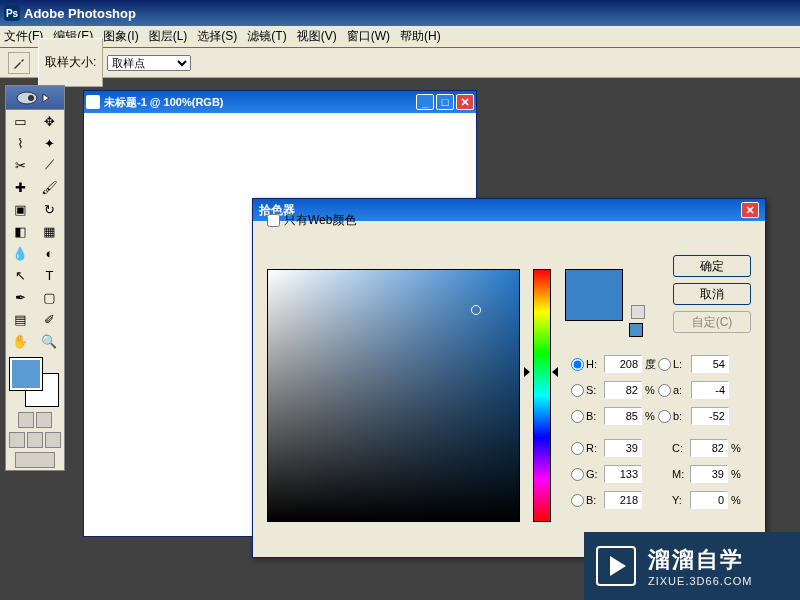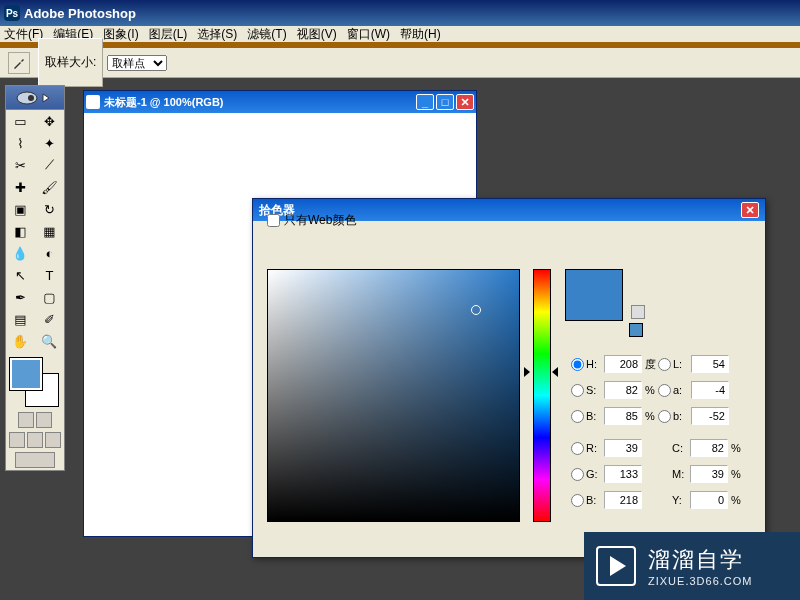--- a/index.html
+++ b/index.html
@@ -1,24 +1,24 @@
 <!DOCTYPE html>
 <html><head>
 <meta charset="utf-8">
 <style>
 * { margin: 0; padding: 0; box-sizing: border-box; font-family: "Microsoft YaHei", Arial, sans-serif; }
 body { background: #424142; width: 800px; height: 600px; overflow: hidden; position: relative; }
 .titlebar { background: linear-gradient(to bottom, #0a246a, #3a6ea5); height: 26px; color: #fff; display: flex; align-items: center; padding: 0 4px; font-size: 13px; font-weight: bold; }
 .titlebar .ps-icon { width: 16px; height: 16px; background: #003366; border-radius: 4px; margin-right: 4px; display: inline-flex; align-items: center; justify-content: center; font-size: 10px; color: #fff; }
-.menubar { background: #ece9d8; height: 22px; display: flex; align-items: center; padding: 0 4px; font-size: 12px; border-bottom: 6px solid #a16207; }
+.menubar { background: #ece9d8; height: 22px; display: flex; align-items: center; padding: 0 4px; font-size: 12px; border-bottom: 1px solid #a16207; }
 .menubar span { margin-right: 10px; }
 .optionsbar { background: #ece9d8; height: 30px; display: flex; align-items: center; padding: 0 8px; border-bottom: 1px solid #aca899; font-size: 12px; }
 .optionsbar .eyedrop { width: 22px; height: 22px; border: 1px solid #aca899; margin-right: 8px; display: flex; align-items: center; justify-content: center; }
 .optionsbar .label { background: #ece9d8; border: 1px solid #fff; border-right-color: #aca899; border-bottom-color: #aca899; padding: 15px 6px; margin-right: 4px; }
-.optionsbar select { font-size: 11px; width: 60px; }
+.optionsbar select { font-size: 11px; width: 84px; }
 .toolbox { position: absolute; left: 5px; top: 85px; width: 60px; background: #ece9d8; border: 1px solid #848484; }
 .toolbox .header { height: 24px; background: linear-gradient(#5a7bb4,#3a5d9e); border-bottom: 1px solid #848484; display: flex; align-items: center; justify-content: center; }
 .toolbox .header svg { width: 40px; height: 16px; }
 .toolbox .tools { display: grid; grid-template-columns: 1fr 1fr; }
 .toolbox .tool { width: 29px; height: 22px; border: 1px solid #ece9d8; display: flex; align-items: center; justify-content: center; font-size: 13px; background: #ece9d8; }
 .toolbox .colors { height: 50px; position: relative; margin: 4px 2px; }
 .toolbox .fg { position: absolute; width: 32px; height: 32px; left: 2px; top: 2px; background: #5a9bd4; border: 2px solid #fff; outline: 1px solid #000; }
 .toolbox .bg { position: absolute; width: 32px; height: 32px; left: 18px; top: 18px; background: #fff; border: 2px solid #fff; outline: 1px solid #000; }
 .toolbox .modes { display: flex; justify-content: center; gap: 2px; padding: 2px; }
 .toolbox .mode { width: 16px; height: 16px; border: 1px solid #848484; background: #d4d0c8; }
@@ -54,21 +54,21 @@
 .picker .row input[type=radio] { margin-right: 2px; }
 .picker .row .l1 { width: 18px; }
 .picker .row .v { width: 38px; height: 18px; border: 1px inset #fff; background: #fff; text-align: right; padding-right: 3px; font-size: 11px; }
 .picker .row .u { width: 16px; padding-left: 3px; }
 .picker .webonly { position: absolute; left: 14px; bottom: 12px; display: flex; align-items: center; font-size: 12px; }
 .picker .webonly input { margin-right: 4px; }
 .watermark { position: absolute; right: 0; bottom: 0; width: 216px; height: 68px; background: #1a3a5c; color: #fff; display: flex; align-items: center; padding: 0 12px; }
 .watermark .play { width: 40px; height: 40px; border: 2px solid #fff; border-radius: 4px; display: flex; align-items: center; justify-content: center; margin-right: 12px; }
 .watermark .play div { width: 0; height: 0; border-top: 10px solid transparent; border-bottom: 10px solid transparent; border-left: 16px solid #fff; margin-left: 4px; }
 .watermark .txt { display: flex; flex-direction: column; }
-.watermark .big { font-size: 22px; font-weight: normal; letter-spacing: 2px; }
+.watermark .big { font-size: 22px; font-weight: bold; letter-spacing: 2px; }
 .watermark .small { font-size: 11px; letter-spacing: 1px; opacity: 0.9; }
 </style>
 </head>
 <body>
 
 <div class="titlebar">
   <span class="ps-icon">Ps</span>
   <span>Adobe Photoshop</span>
 </div>
 
@@ -169,20 +169,25 @@
     </div>
     <div class="hue"></div>
     <div class="hue-arrow-l"></div>
     <div class="hue-arrow-r"></div>
     <div class="swatch">
       <div class="new"></div>
       <div class="old"></div>
     </div>
     <div class="cube"></div>
     <div class="smallsw"></div>
+    <div class="btns">
+      <button>确定</button>
+      <button>取消</button>
+      <button class="disabled">自定(C)</button>
+    </div>
 
     <div class="clrfields">
       <div class="row">
         <input type="radio" name="m1" checked="" style="">
           <span class="l1">H:</span>
         <input class="v" value="208" style="">
           <span class="u">度</span>
         <input type="radio" name="m2" style="">
           <span class="l1">L:</span>
         <input class="v" value="54" style="">

